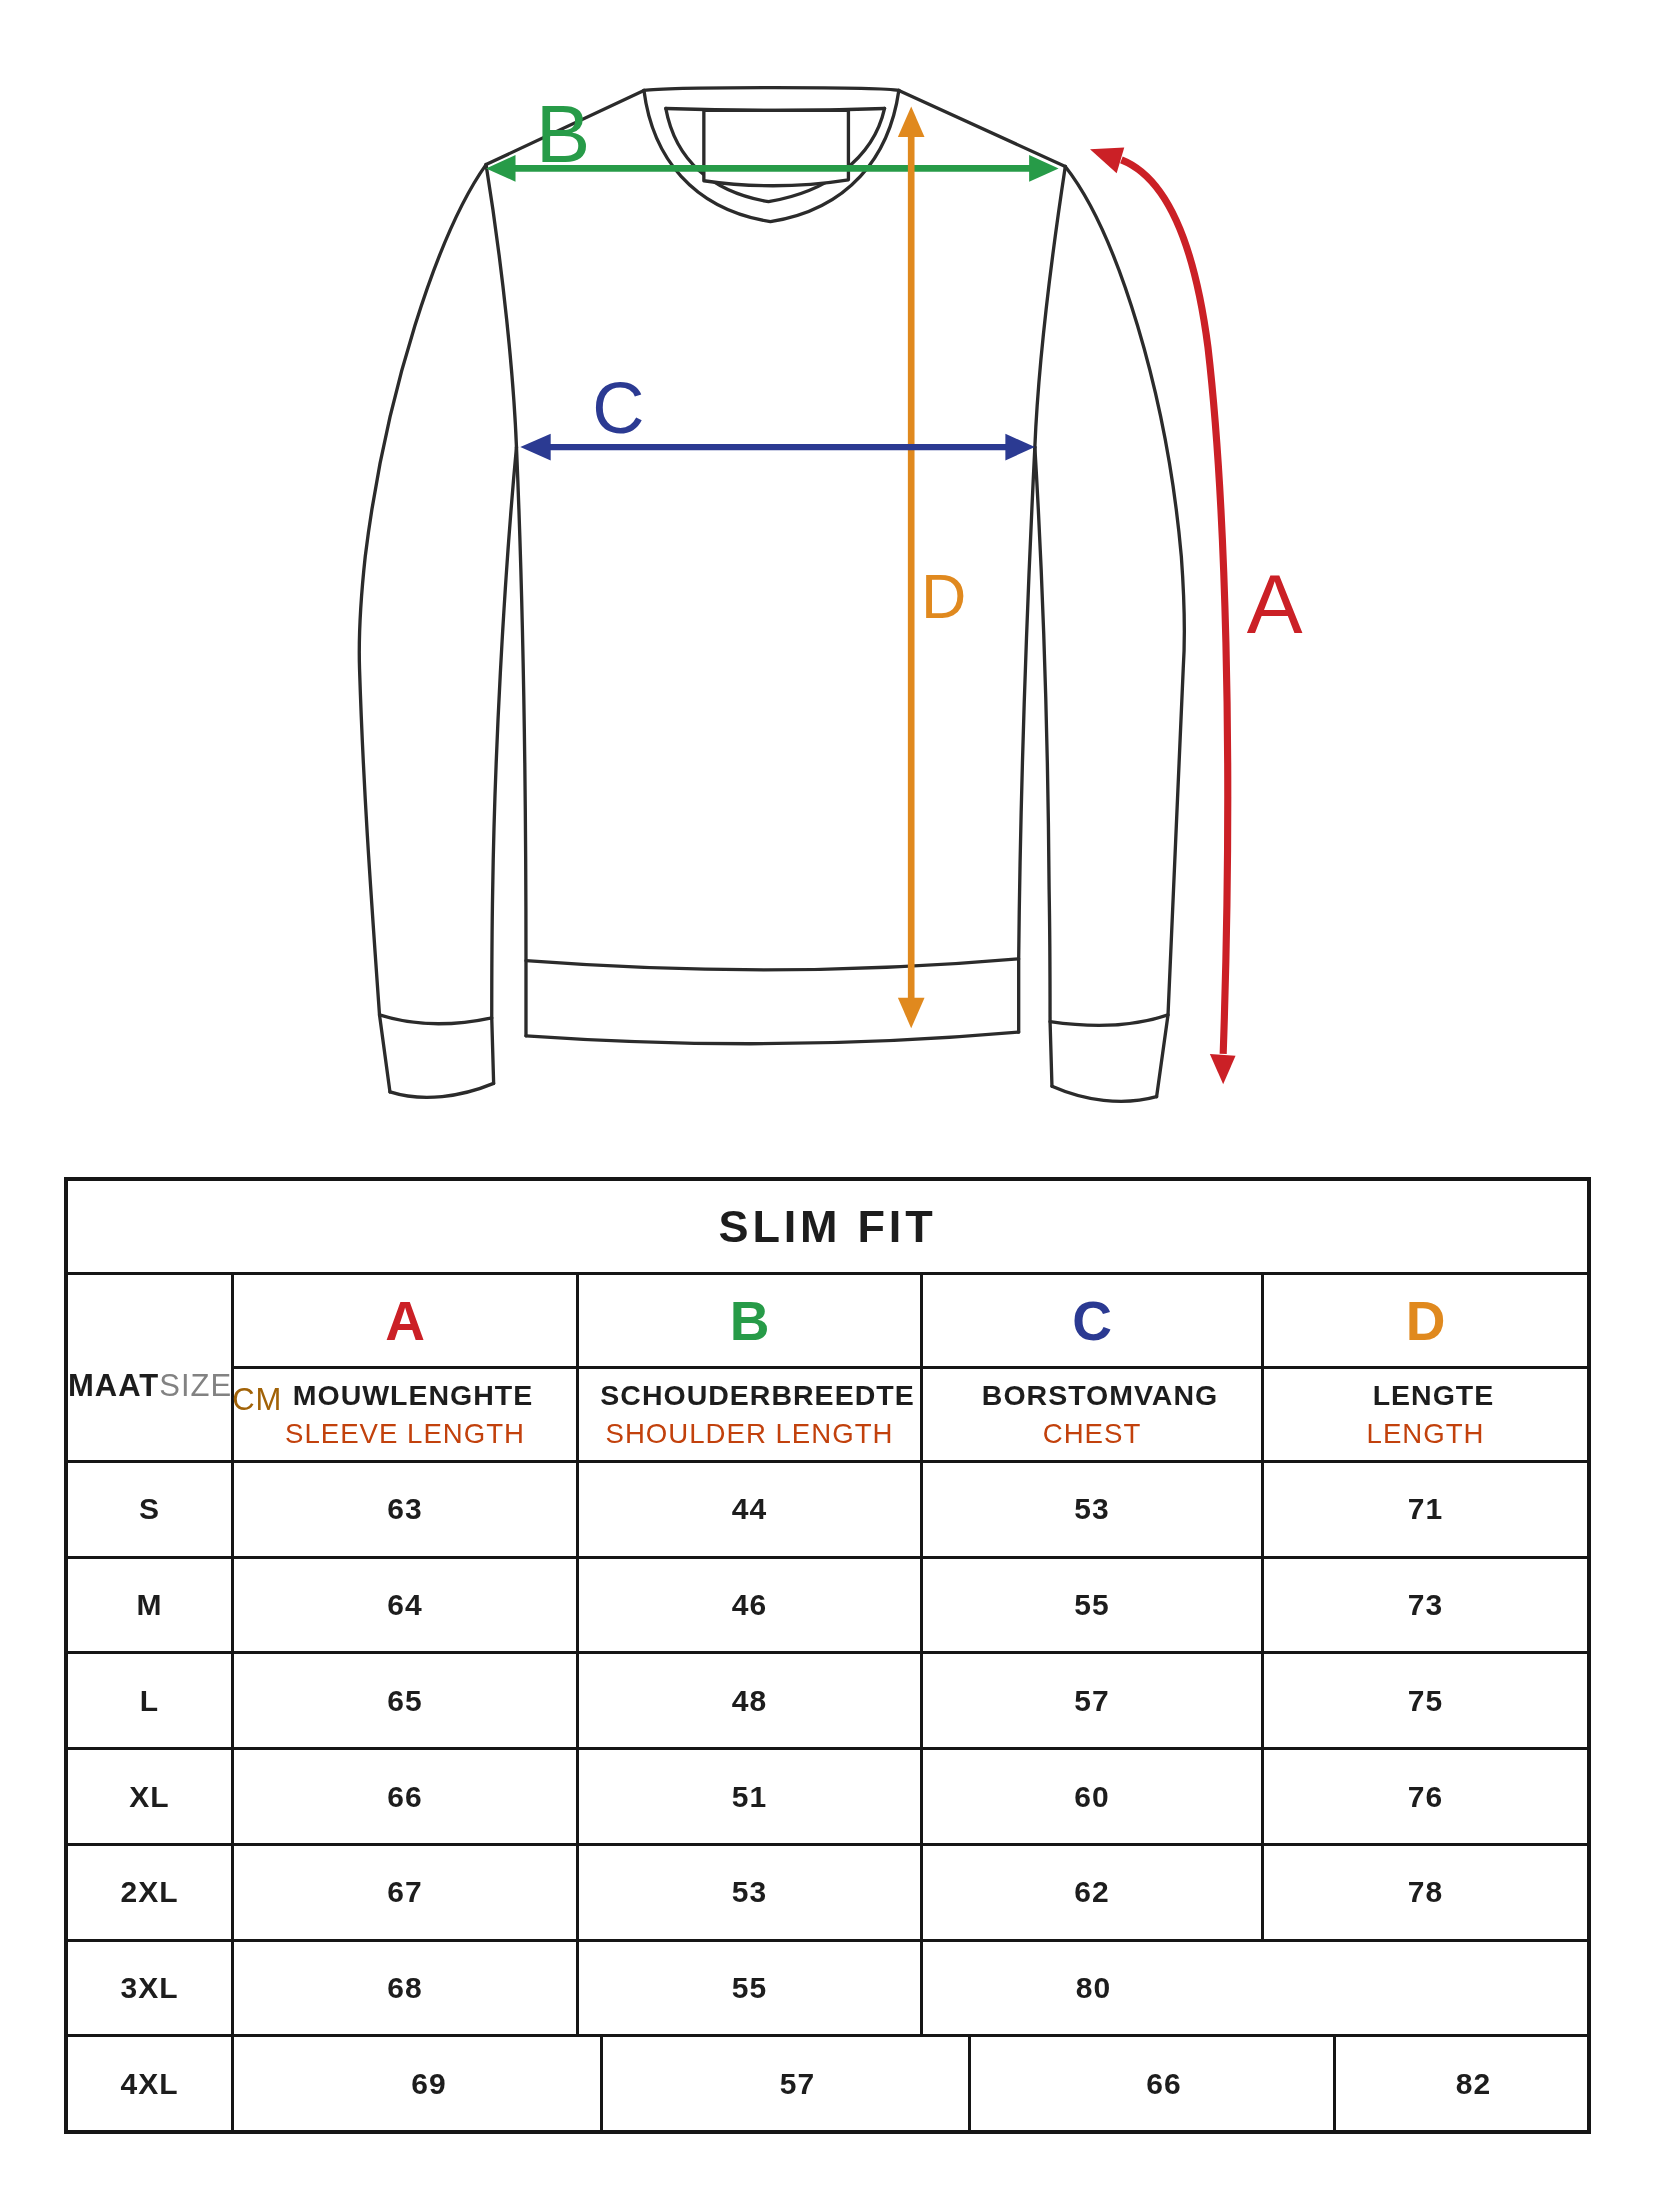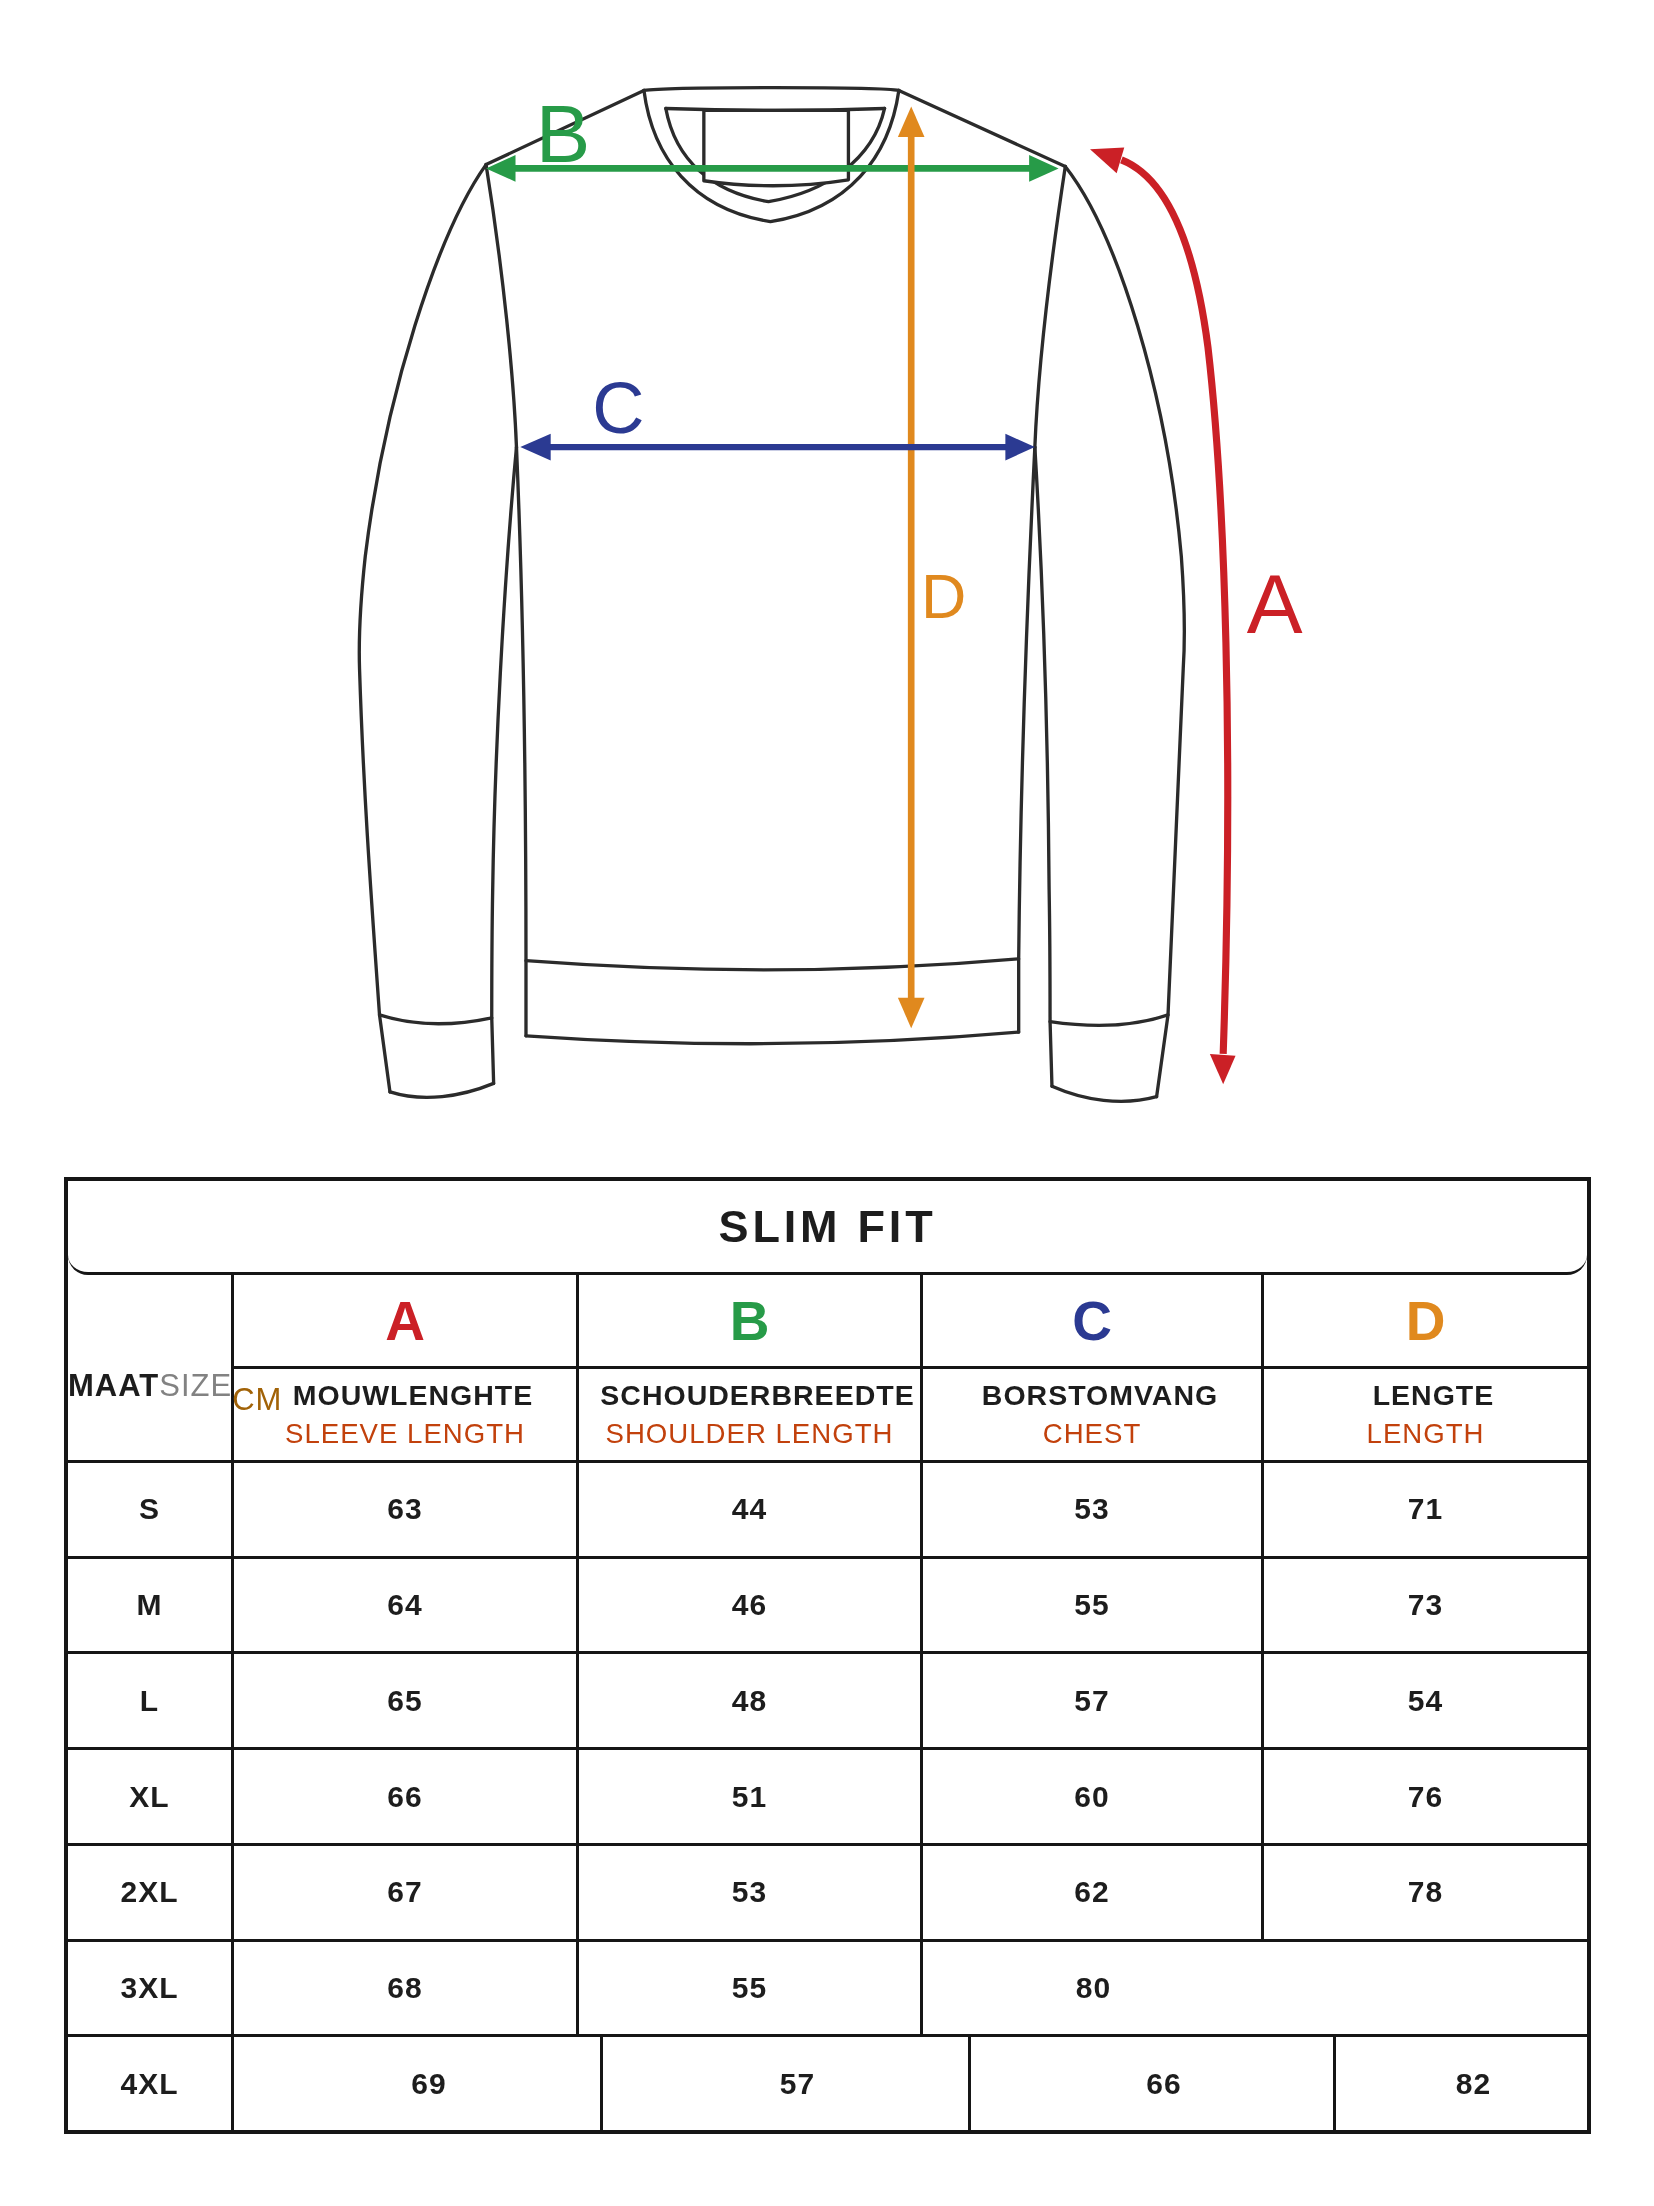--- a/index.html
+++ b/index.html
@@ -4,21 +4,21 @@
 <style>
   html,body{margin:0;padding:0;background:#fff;}
   .page{position:relative;width:1655px;height:2207px;background:#ffffff;overflow:hidden;
         font-family:"Liberation Sans", sans-serif;color:#1d1d1d;}
   .diagram-svg{position:absolute;left:0;top:0;}
   .size-table{position:absolute;left:64px;top:1177px;width:1527px;height:957px;
       border:4.8px solid #161616;box-sizing:border-box;display:flex;flex-direction:column;
       --cols:166px 345px 344px 341px 1fr;background:#fff;}
   .t-title{height:91px;flex:none;border-bottom:3.8px solid #161616;display:flex;
       align-items:center;justify-content:center;font-size:45px;font-weight:700;
-      letter-spacing:3.8px;color:#1d1d1d;border-radius:20px;}
+      letter-spacing:3.8px;color:#1d1d1d;}
   .t-header{height:185px;flex:none;border-bottom:3.8px solid #161616;display:grid;
       grid-template-columns:var(--cols);}
   .h-size{border-right:3.8px solid #161616;display:flex;flex-direction:row;
       align-items:center;justify-content:flex-start;padding-top:36px;box-sizing:border-box;}
   .h-size .primary{font-size:31px;font-weight:700;letter-spacing:1px;line-height:36px;}
   .h-size .secondary{font-size:31px;font-weight:500;letter-spacing:1px;line-height:36px;color:#828282;}
   .h-size .unit{font-size:31px;font-weight:500;letter-spacing:1px;color:#a16207;margin-top:28.5px;}
   .h-measure{display:flex;flex-direction:column;border-right:3.8px solid #161616;min-width:0;}
   .h-measure:last-child{border-right:none;}
   .h-letter{height:91px;flex:none;border-bottom:3.8px solid #161616;display:flex;
@@ -150,21 +150,21 @@
       <div class="c">64</div>
       <div class="c">46</div>
       <div class="c">55</div>
       <div class="c">73</div>
     </div>
     <div class="t-row">
       <div class="c">L</div>
       <div class="c">65</div>
       <div class="c">48</div>
       <div class="c">57</div>
-      <div class="c">54</div>
+      <div class="c">75</div>
     </div>
     <div class="t-row">
       <div class="c">XL</div>
       <div class="c">66</div>
       <div class="c">51</div>
       <div class="c">60</div>
       <div class="c">76</div>
     </div>
     <div class="t-row">
       <div class="c">2XL</div>

